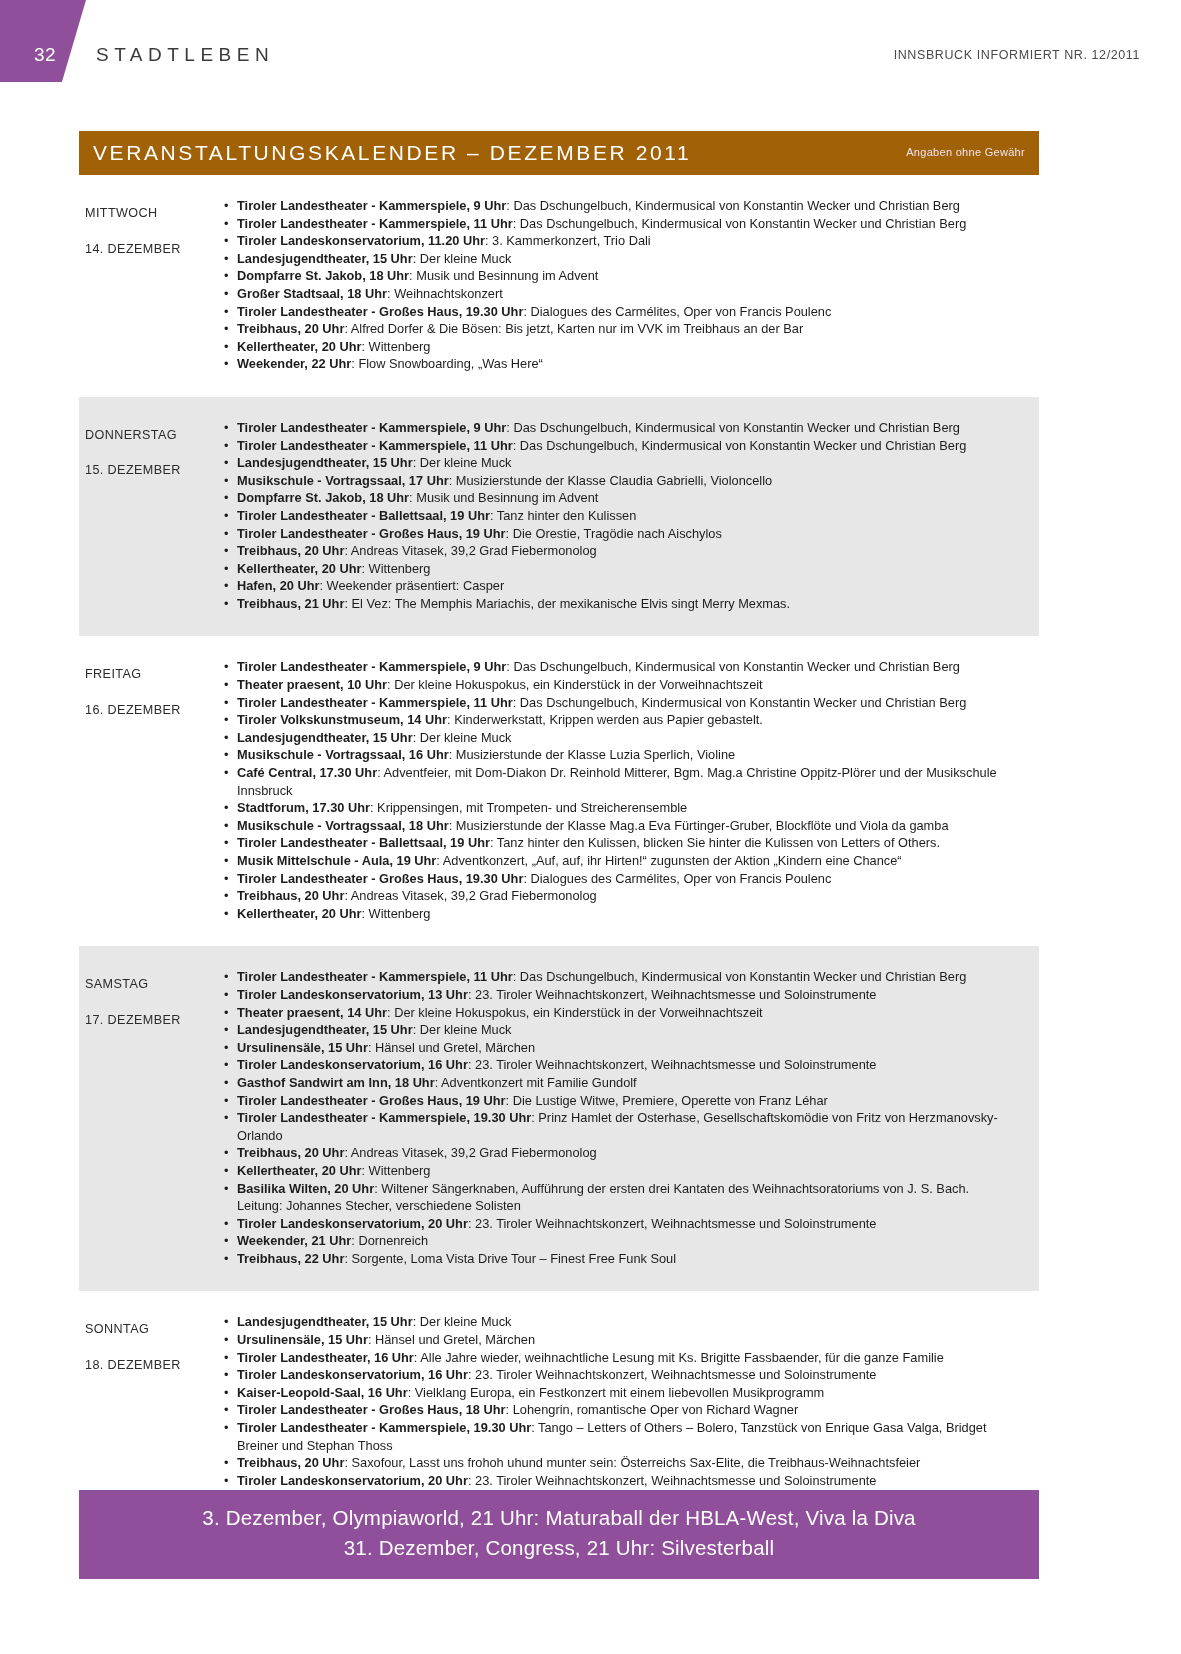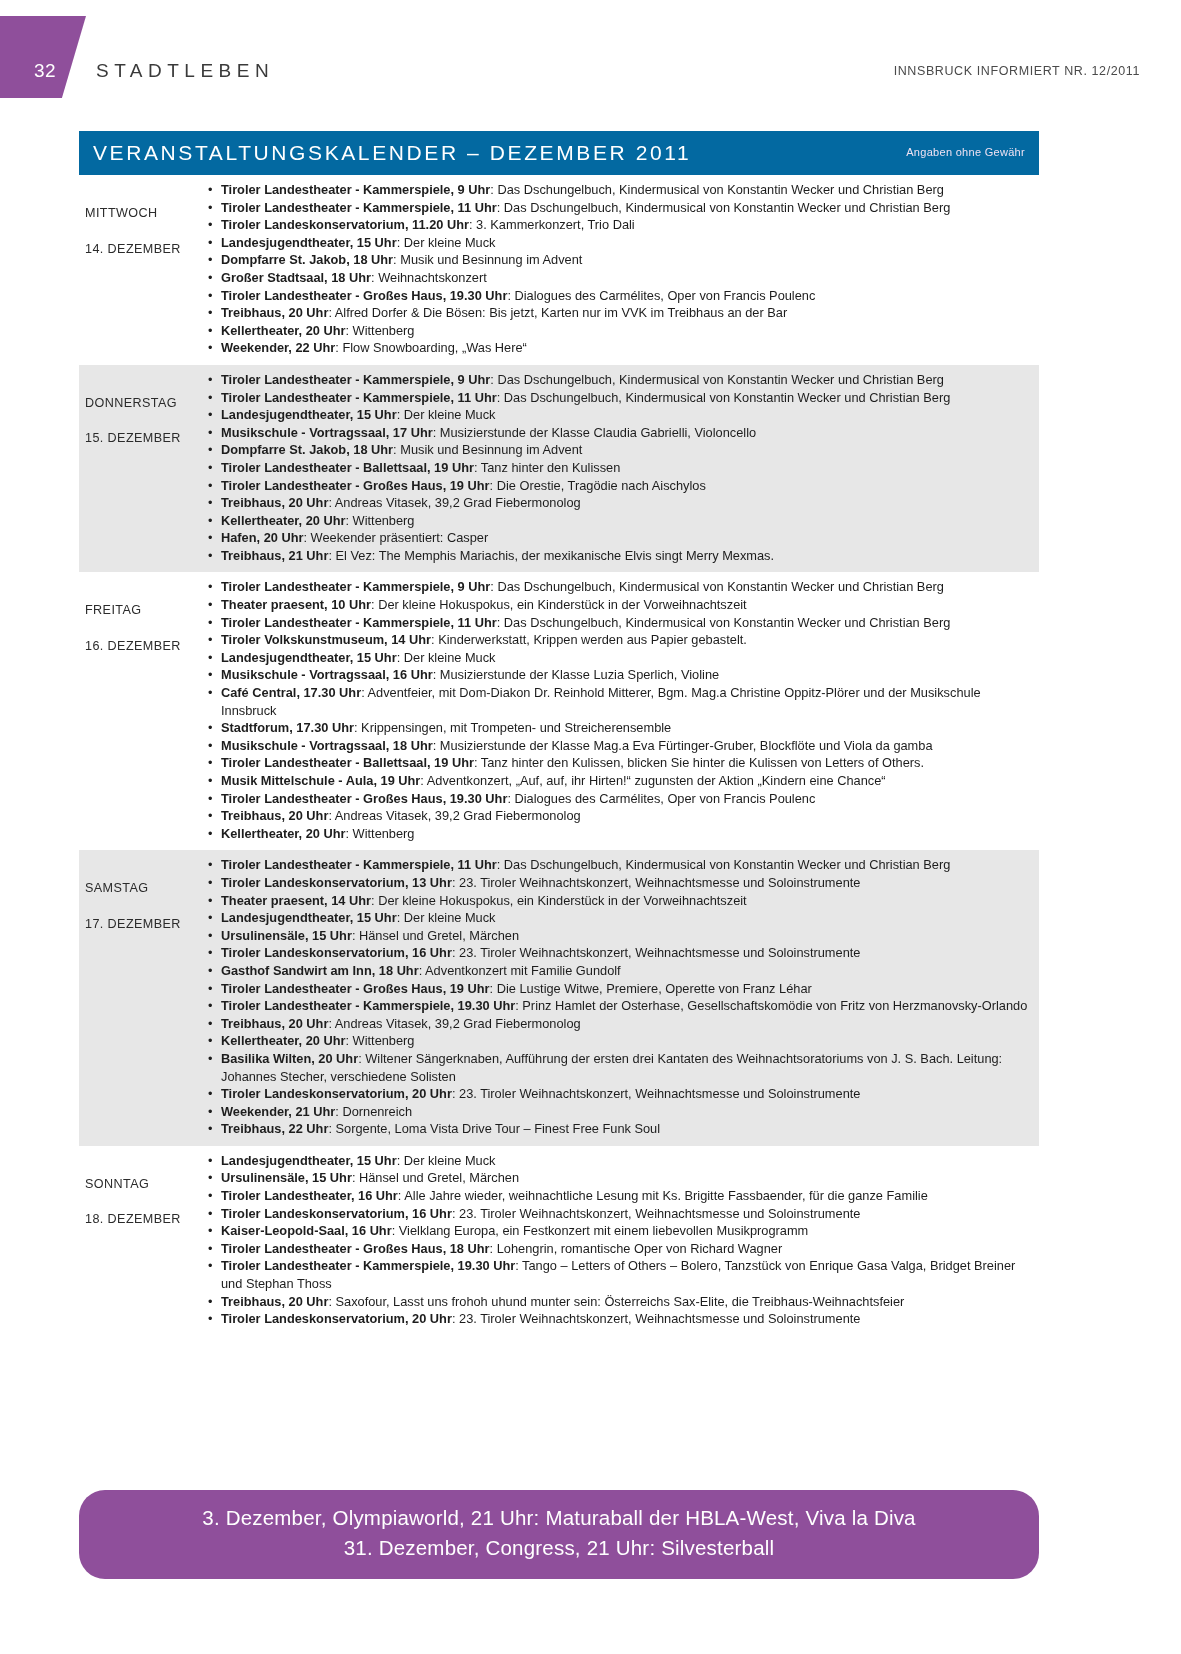--- a/index.html
+++ b/index.html
@@ -11,21 +11,20 @@
     font-family: "Liberation Sans", sans-serif;
     color: #1a1a1a;
     position: relative;
     overflow: hidden;
   }
 
   
   .page-header {
     position: relative;
     height: 100px;
-    margin-top: 16px;
   }
   .corner-tab {
     position: absolute;
     left: 0;
     top: 0;
     width: 86px;
     height: 82px;
     background: #8f4f9b;
     clip-path: polygon(0 0, 100% 0, 72% 100%, 0 100%);
   }
@@ -55,21 +54,21 @@
   }
 
   
   .calendar {
     position: absolute;
     left: 79px;
     top: 131px;
     width: 960px;
   }
   .cal-titlebar {
-    background: #0369a1;
+    background: #a16207;
     height: 44px;
     display: flex;
     align-items: center;
     justify-content: space-between;
     padding: 0 14px 0 14px;
   }
   .cal-title {
     color: #ffffff;
     font-size: 21px;
     letter-spacing: 2.6px;
@@ -96,21 +95,21 @@
     line-height: 16.5px;
     letter-spacing: 0.4px;
     color: #2b2b2b;
   }
   .day-label .dl-line { display: block; margin-top: 19px; }
   .events {
     flex: 1 1 auto;
     padding-right: 10px;
   }
   ul.ev-list {
-    margin: 0;
+    margin: 16px;
     padding: 0;
     list-style: none;
   }
   ul.ev-list li {
     position: relative;
     padding-left: 14px;
     font-size: 12.8px;
     line-height: 17.6px;
     color: #1d1d1d;
   }
@@ -133,21 +132,20 @@
     left: 79px;
     bottom: 75px;
     width: 960px;
     background: #8f4f9b;
     color: #ffffff;
     text-align: center;
     padding: 13px 10px 16px 10px;
     font-size: 20.5px;
     line-height: 30px;
     letter-spacing: 0.2px;
-    border-radius: 26px;
   }
   .bottom-banner span { display: block; }
 </style>
 </head>
 <body>
 
 <div class="page-header">
   <div class="corner-tab"></div>
   <div class="page-number">32</div>
   <div class="section-title">STADTLEBEN</div>

